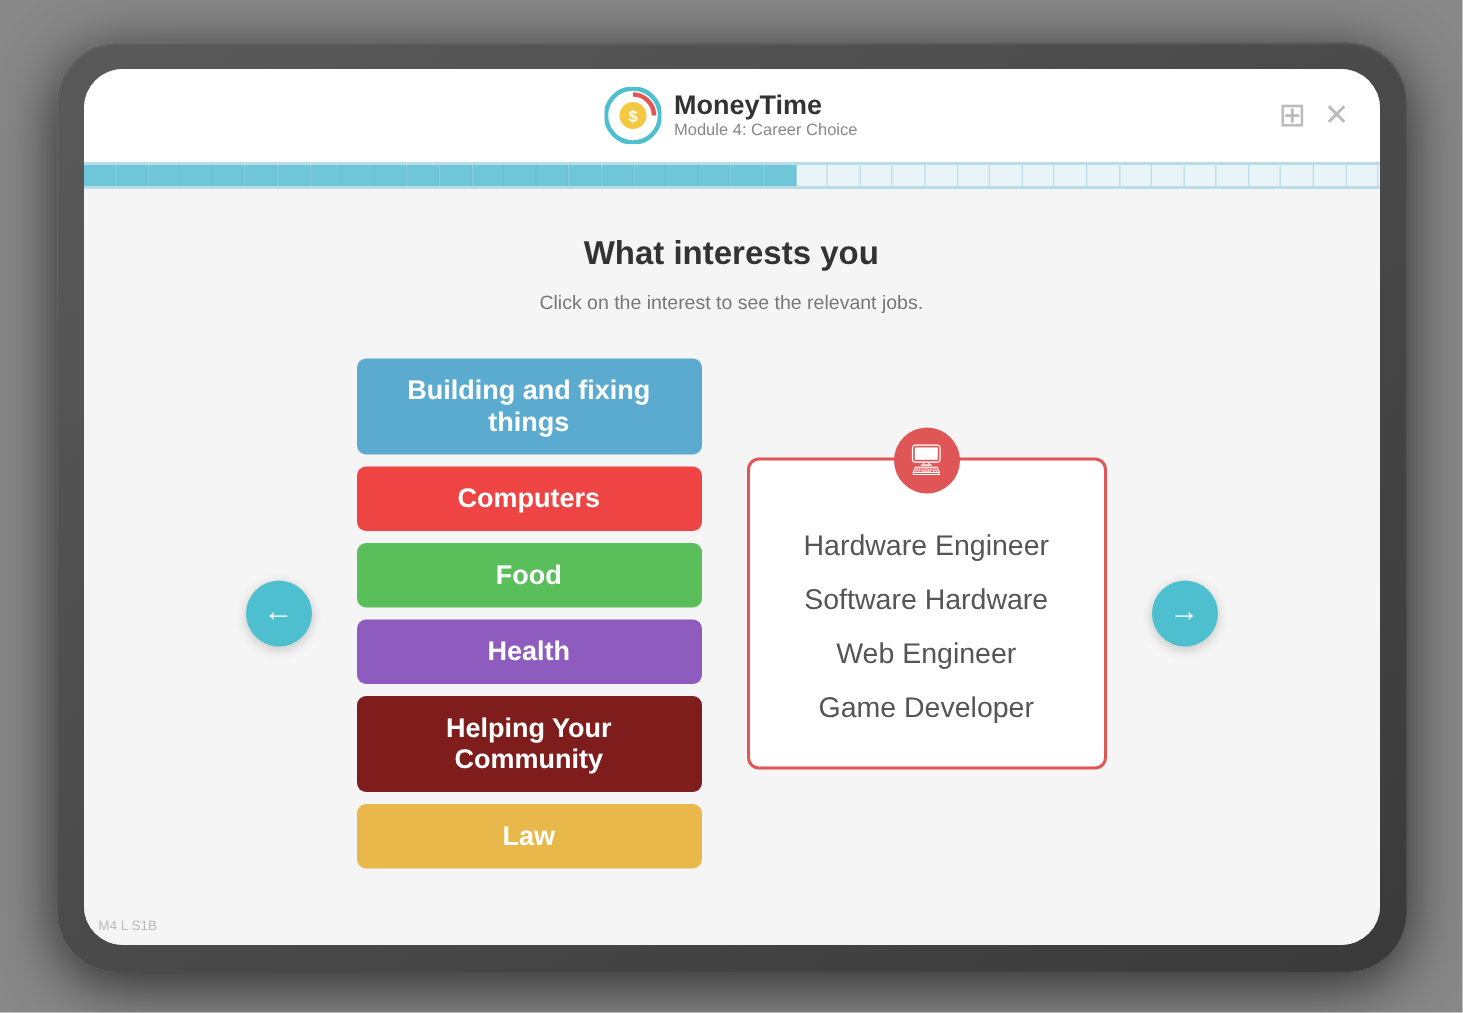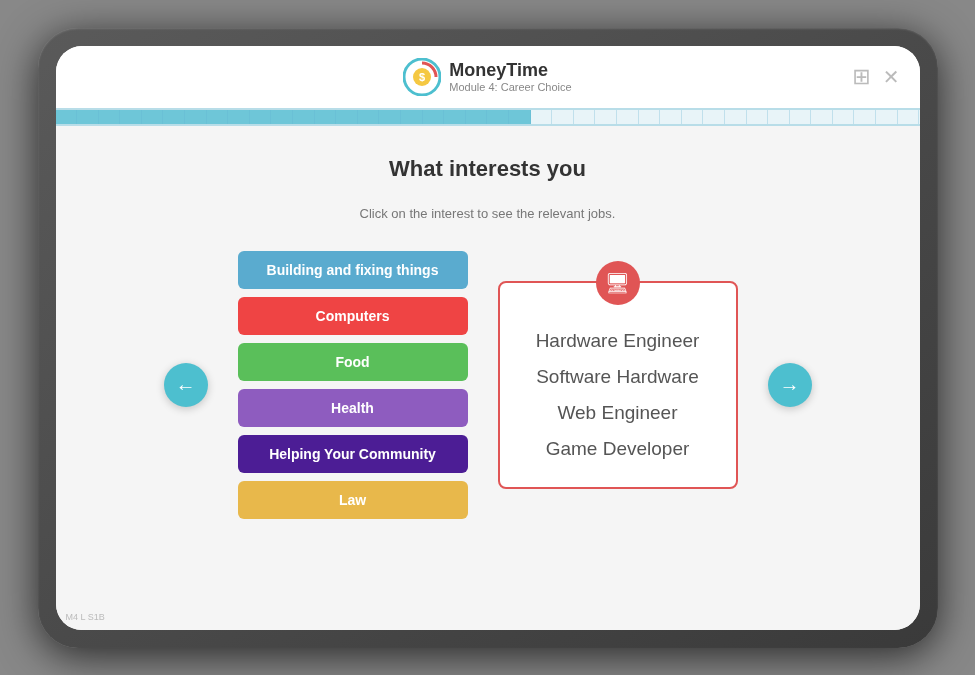--- a/index.html
+++ b/index.html
@@ -119,21 +119,21 @@
       flex-direction: column;
       align-items: center;
       padding: 30px 20px 20px;
       position: relative;
     }
 
     .page-title {
       font-size: 22px;
       font-weight: bold;
       color: #333;
-      margin-bottom: 24px;
+      margin-bottom: 12px;
     }
 
     .page-subtitle {
       font-size: 13px;
       color: #777;
       margin-bottom: 30px;
     }
 
     .content-row {
       display: flex;
@@ -166,32 +166,32 @@
       flex-direction: column;
       gap: 8px;
       width: 230px;
     }
 
     .interest-btn {
       padding: 11px 16px;
       border-radius: 6px;
       border: none;
       color: #fff;
-      font-size: 14px;
+      font-size: 18px;
       font-weight: 600;
       cursor: pointer;
       text-align: center;
       width: 100%;
     }
 
     .btn-blue    { background: #5aabcf; }
     .btn-red     { background: #ef4444; }
     .btn-green   { background: #5abf5a; }
     .btn-purple  { background: #8e5cbf; }
-    .btn-teal    { background: #4c1d95; }
+    .btn-teal    { background: #7f1d1d; }
     .btn-yellow  { background: #e8b84b; }
 
     
     .job-panel {
       width: 240px;
       min-height: 200px;
       border: 2px solid #e05555;
       border-radius: 8px;
       background: #fff;
       display: flex;

